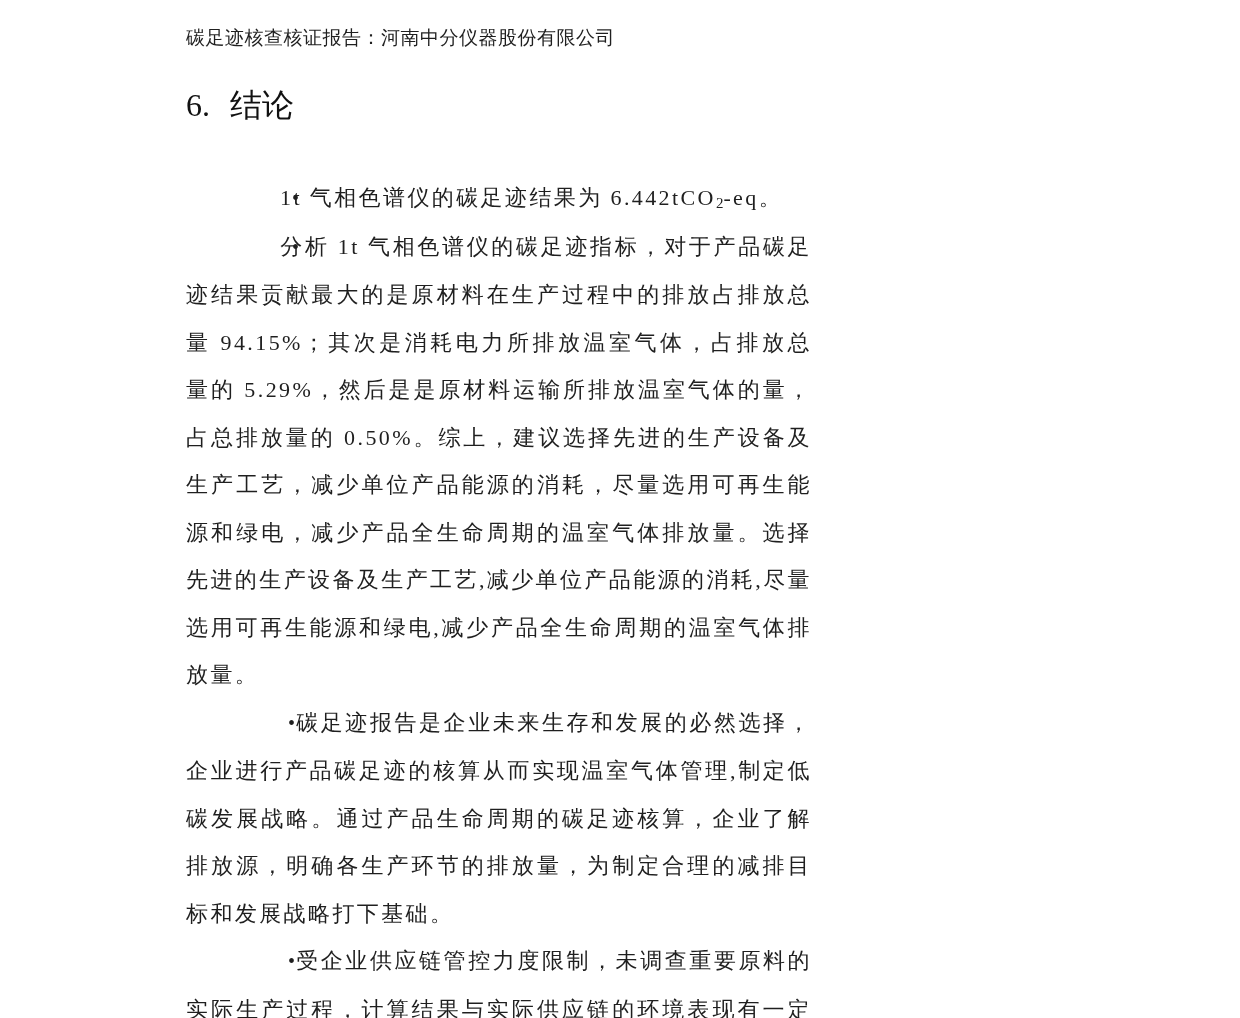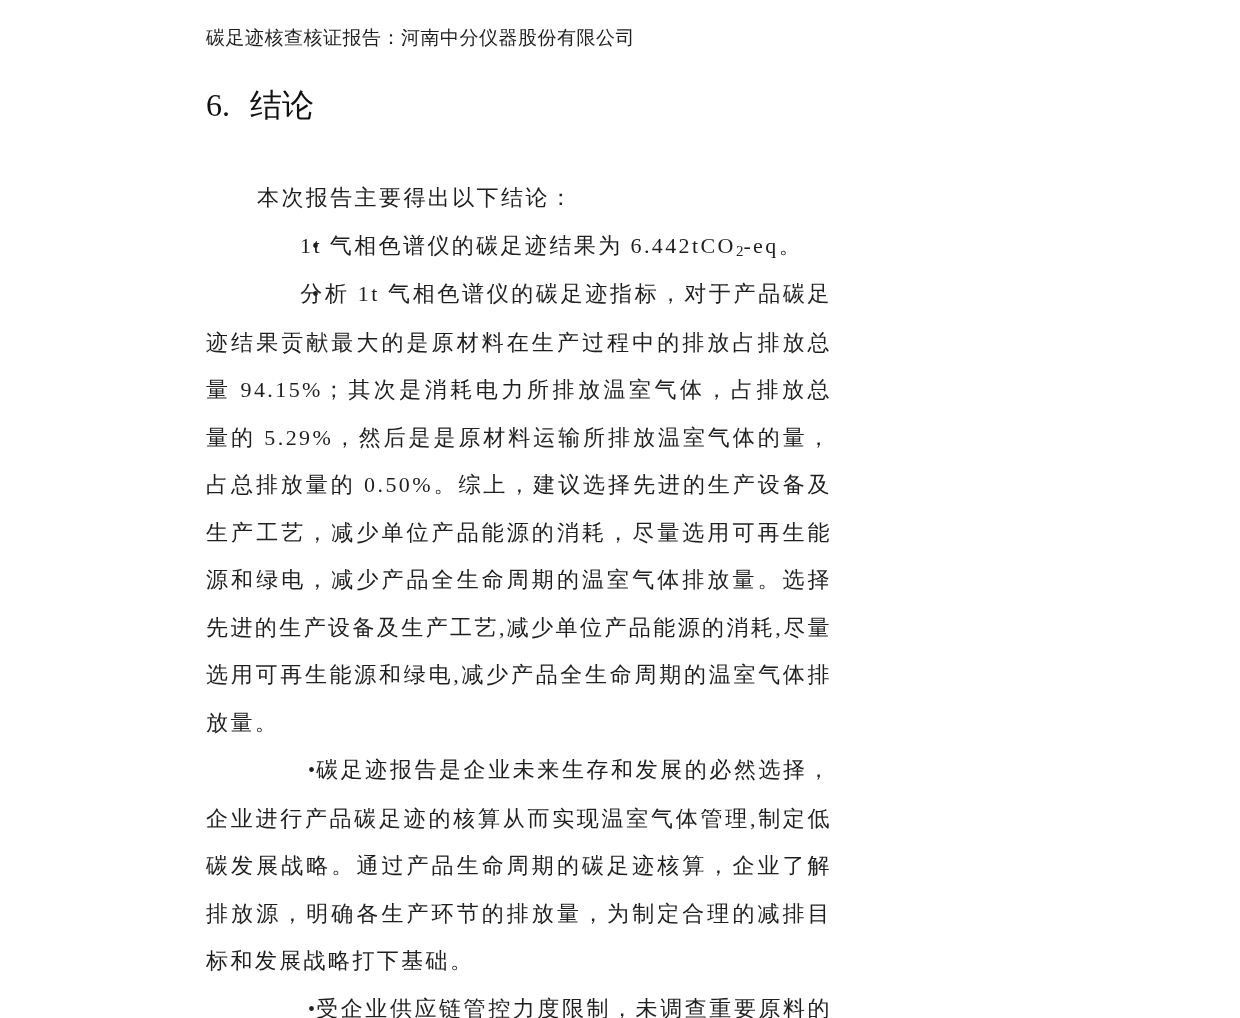--- a/index.html
+++ b/index.html
@@ -10,21 +10,20 @@
   .page {
     position: relative;
     width: 996px;
     height: 1018px;
     background: #ffffff;
     box-sizing: border-box;
     padding: 26px 184px 0 186px;
     overflow: hidden;
     color: #1f1f1f;
     font-family: "Liberation Serif", "DejaVu Serif", serif;
-    margin-left: 20px;
   }
   .running-header {
     font-size: 19px;
     line-height: 1.25;
     letter-spacing: 0.5px;
     color: #1f1f1f;
   }
   .section-heading {
     margin: 36px 0 0 0;
     font-size: 32px;
@@ -81,21 +80,20 @@
 <div class="page">
 
   <div class="running-header">碳足迹核查核证报告：河南中分仪器股份有限公司</div>
 
   <h1 class="section-heading">
     <span class="section-number">6.</span><span class="section-title">结论</span>
   </h1>
 
   <div class="doc-body">
 
-    <p class="intro">本次报告主要得出以下结论：</p>
 
     <p class="bullet-tabbed">
       <span class="marker">•</span><span>1t 气相色谱仪的碳足迹结果为 6.442tCO</span><sub class="chem-sub">2</sub><span>-eq。</span>
     </p>
 
     <p class="bullet-tabbed">
       <span class="marker">•</span><span>分析 1t 气相色谱仪的碳足迹指标，对于产品碳足迹结果贡献最大的是原材料在生产过程中的排放占排放总量 94.15%；其次是消耗电力所排放温室气体，占排放总量的 5.29%，然后是是原材料运输所排放温室气体的量，占总排放量的 0.50%。综上，建议选择先进的生产设备及生产工艺，减少单位产品能源的消耗，尽量选用可再生能源和绿电，减少产品全生命周期的温室气体排放量。选择先进的生产设备及生产工艺,减少单位产品能源的消耗,尽量选用可再生能源和绿电,减少产品全生命周期的温室气体排放量。</span>
     </p>
 
     <p class="bullet-tight">

